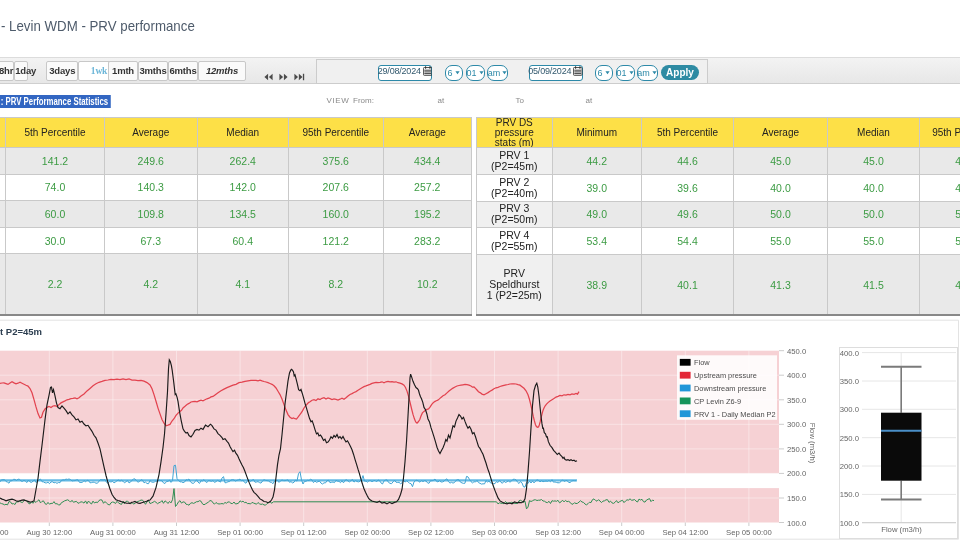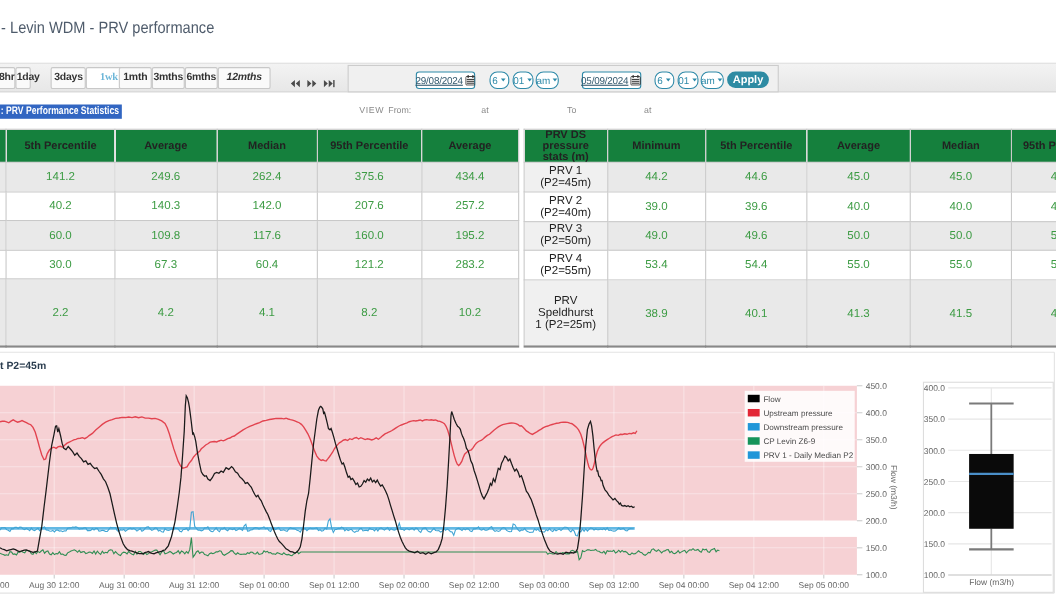--- a/index.html
+++ b/index.html
@@ -10,39 +10,39 @@
   background:linear-gradient(#f3f3f3,#e7e7e7); border-top:1px solid #dcdcdc; border-bottom:1px solid #cfcfcf; }
 .tbtn { position:absolute; top:3px; height:20px; background:#fafafa; border:1px solid #c8c8c8;
   font-size:9.5px; font-weight:bold; color:#333; text-align:center; line-height:18px; border-radius:2px;
   letter-spacing:-0.2px; white-space:nowrap; }
 .sel1wk { background:#fff; color:#6cb6d8; }
 .nav { position:absolute; top:9px; }
 #viewbox { position:absolute; left:316px; top:1px; width:392px; height:25px;
   background:#f0f0f0; border:1px solid #ccc; }
 .vtext { position:absolute; top:8.5px; font-size:8px; color:#8a8a8a;margin-top:27px; }
 .dinp { position:absolute; top:5px; height:15.5px; background:#fff; border:1.4px solid #2d89a8;
-  border-radius:3px; font-size:9px; color:#33596e; display:flex; align-items:center;
-  justify-content:center; white-space:nowrap; letter-spacing:-0.2px;text-decoration:underline; }
+  border-radius:3px; font-size:9px; color:#33596e; display:flex; align-items:flex-start;
+  justify-content:center; white-space:nowrap; letter-spacing:-0.2px; }
 .dinp svg { margin-left:2px; flex:none; }
 .sel { position:absolute; top:5px; height:15.5px; background:#fff; border:1.4px solid #2d89a8;
   border-radius:7px; font-size:9px; color:#2d89a8; display:flex; align-items:center;
   justify-content:center; white-space:nowrap; }
 .sel span { margin-right:2px; }
 .sel svg { flex:none; }
 #apply { position:absolute; left:344px; top:4.5px; width:38px; height:15.5px; background:#2e8ba3;
   border-radius:8px; color:#fff; font-size:10px; font-weight:bold; text-align:center; line-height:15.5px; }
 #bluebar { left:0; top:95px; height:13px; background:#3266c2; color:#fff;
   font-size:10px; font-weight:bold; line-height:13px; white-space:nowrap;
   transform:scaleX(0.78); transform-origin:0 0; padding:0 3px 0 1px; }
 table.stat { position:absolute; top:117px; border-collapse:collapse; table-layout:fixed;
   font-size:10.5px; }
 table.stat th, table.stat td { border:1px solid #c9c9c9; text-align:center; overflow:hidden; }
 table.stat tr.hd { height:30px; }
 table.stat tr { height:26.6px; }
-table.stat th { color:#222; font-weight:bold; background:#15803d; font-size:10px; line-height:9.8px; }
+table.stat th { color:#222; font-weight:normal; background:#fde047; font-size:10px; line-height:9.8px; }
 table.stat td { color:#3c9b43; }
 table.stat td.lbl { color:#222; line-height:11px; }
 table.stat tr.odd td { background:#e9e9e9; }
 table.stat tr.odd td.lbl { background:#f0f0f0; }
 table.stat tr.even td { background:#fff; }
 table.stat { border-top:1px solid #999; border-bottom:2px solid #888; }
 </style></head>
 <body>
 <div class="abs" id="title">- Levin WDM - PRV performance</div>
 <div class="abs" id="toolbar">
@@ -147,31 +147,31 @@
 <tr class="odd">
         <td></td>
         <td>141.2</td>
         <td>249.6</td>
         <td>262.4</td>
         <td>375.6</td>
         <td>434.4</td>
       </tr>
 <tr class="even">
         <td></td>
-        <td>40.2</td>
+        <td>74.0</td>
         <td>140.3</td>
         <td>142.0</td>
         <td>207.6</td>
         <td>257.2</td>
       </tr>
 <tr class="odd">
         <td></td>
         <td>60.0</td>
         <td>109.8</td>
-        <td>117.6</td>
+        <td>134.5</td>
         <td>160.0</td>
         <td>195.2</td>
       </tr>
 <tr class="even">
         <td></td>
         <td>30.0</td>
         <td>67.3</td>
         <td>60.4</td>
         <td>121.2</td>
         <td>283.2</td>

